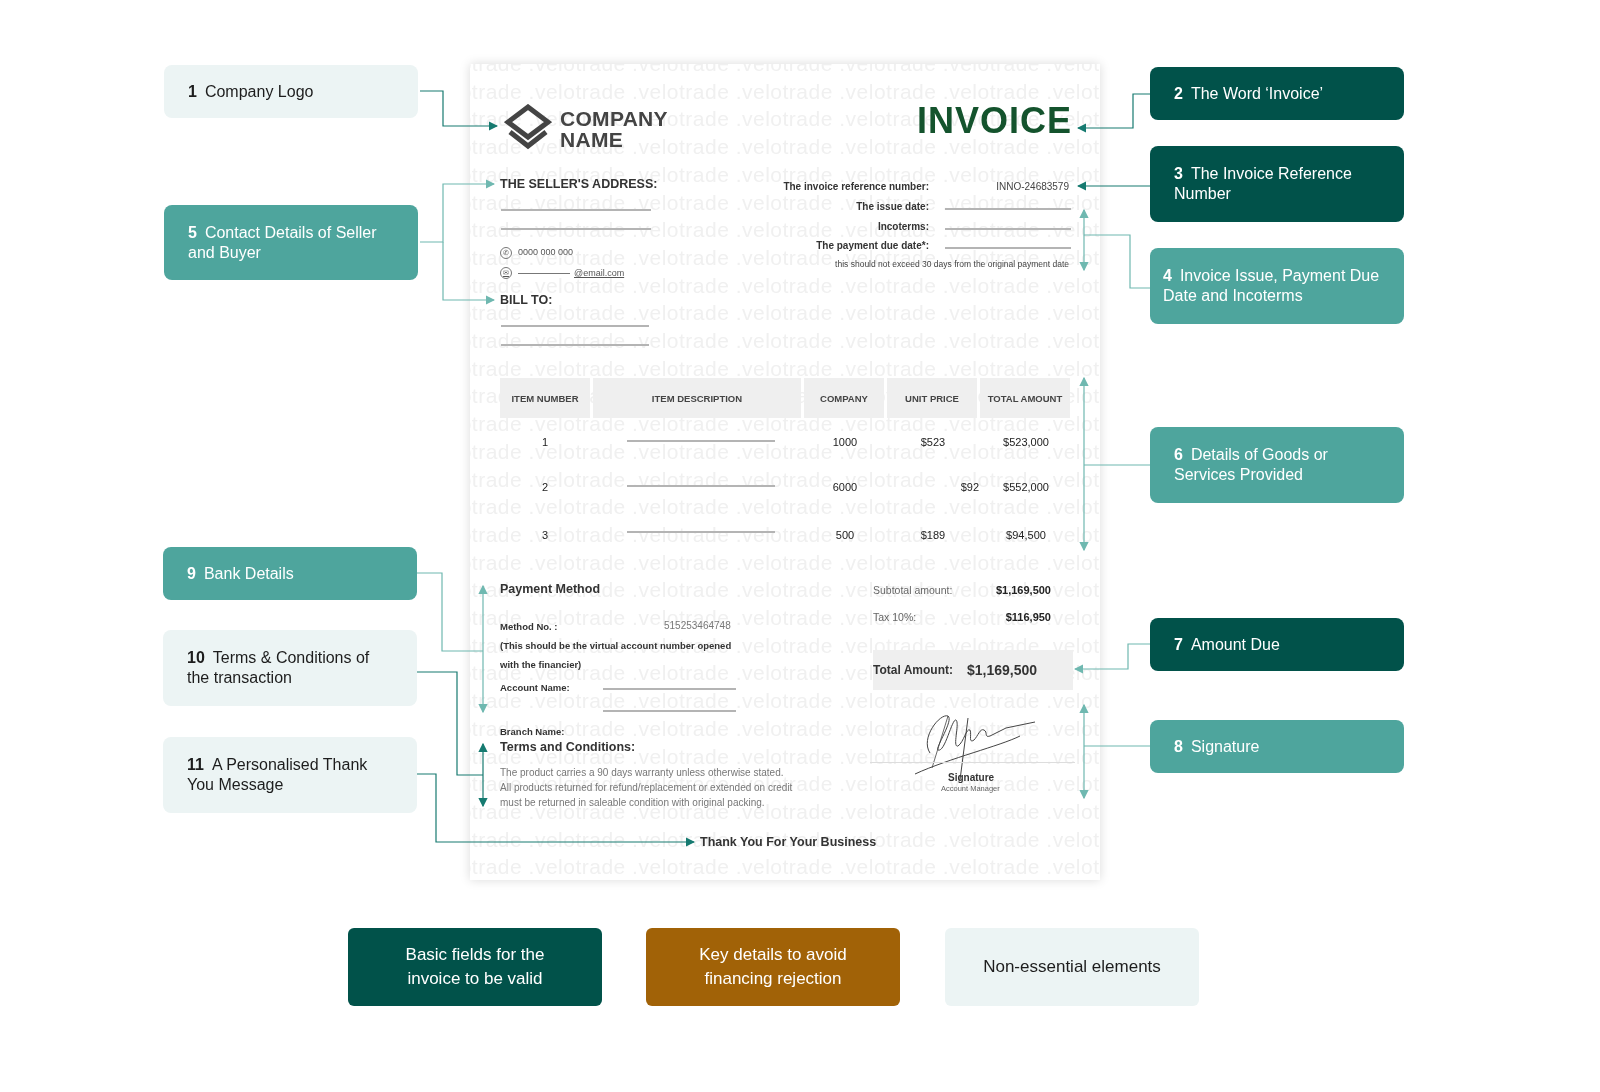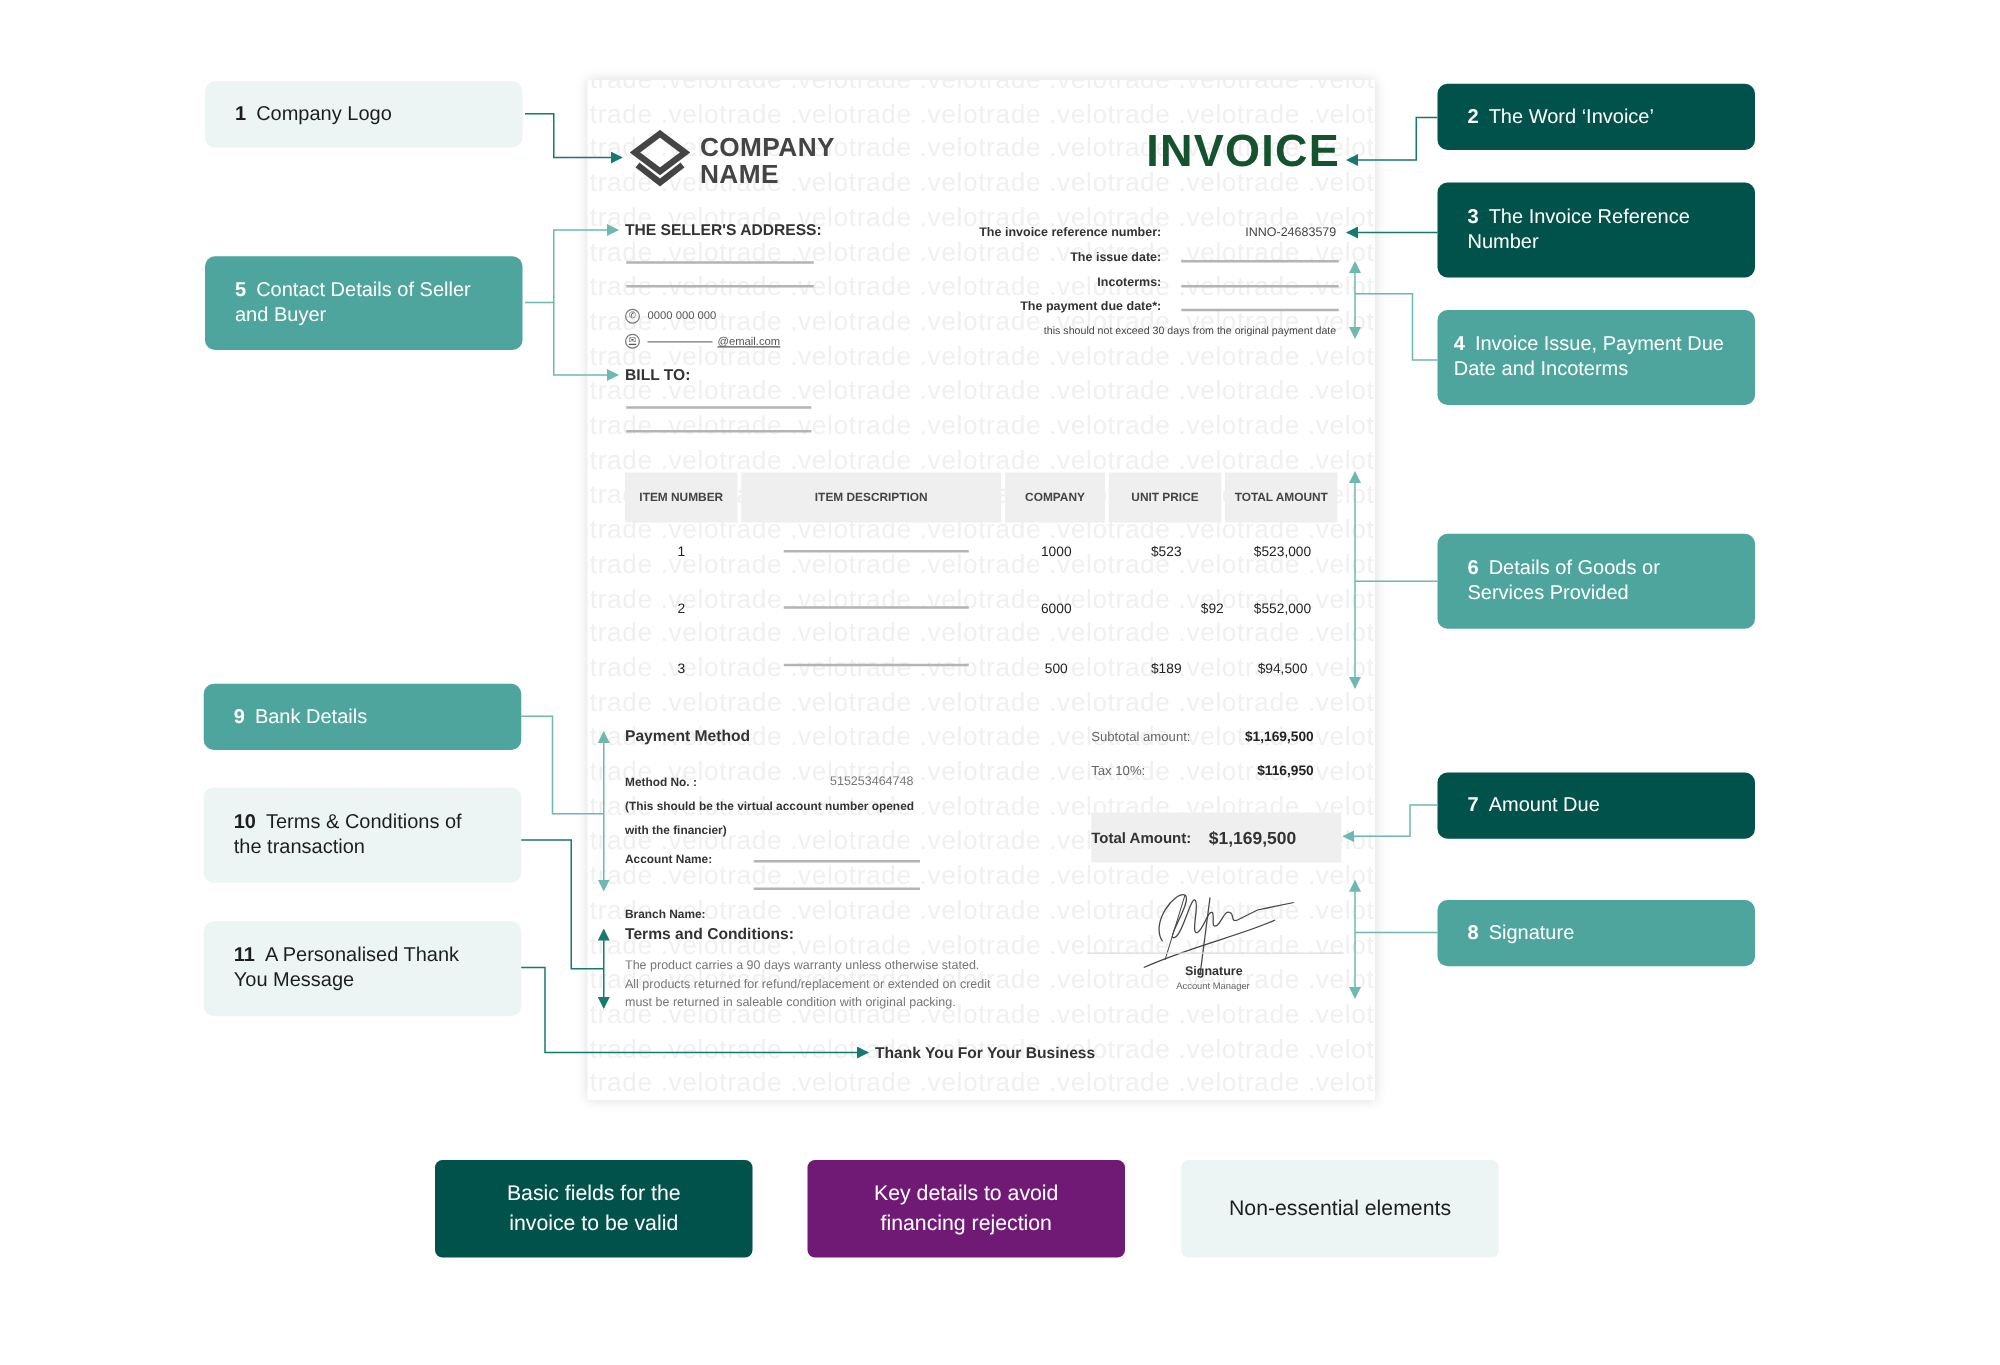--- a/index.html
+++ b/index.html
@@ -258,14 +258,14 @@
   <path d="M483 586 V712" fill="none" stroke="#6fb8b0" stroke-width="1.2" marker-start="url(#alb)" marker-end="url(#al)"></path>
   <path d="M417 573 H442 V651 H483" fill="none" stroke="#6fb8b0" stroke-width="1.2"></path>
 
   <path d="M483 744 V806" fill="none" stroke="#167a70" stroke-width="1.2" marker-start="url(#adb)" marker-end="url(#ad)"></path>
   <path d="M417 672 H457 V775 H483" fill="none" stroke="#167a70" stroke-width="1.2"></path>
 
   <path d="M417 774 H436 V842 H694" fill="none" stroke="#167a70" stroke-width="1.2" marker-end="url(#ad)"></path>
 </svg>
 
 <div class="legend" style="left:348px;background:#01524a;color:#fff;padding:0 50px;">Basic fields for the invoice to be valid</div>
-<div class="legend" style="left:646px;background:#701a75;color:#fff;padding:0 24px;">Key details to avoid financing rejection</div>
+<div class="legend" style="left:646px;background:#a16207;color:#fff;padding:0 24px;">Key details to avoid financing rejection</div>
 <div class="legend" style="left:945px;background:#ecf4f4;color:#1d1d1d;">Non-essential elements</div>
 
 </body></html>

